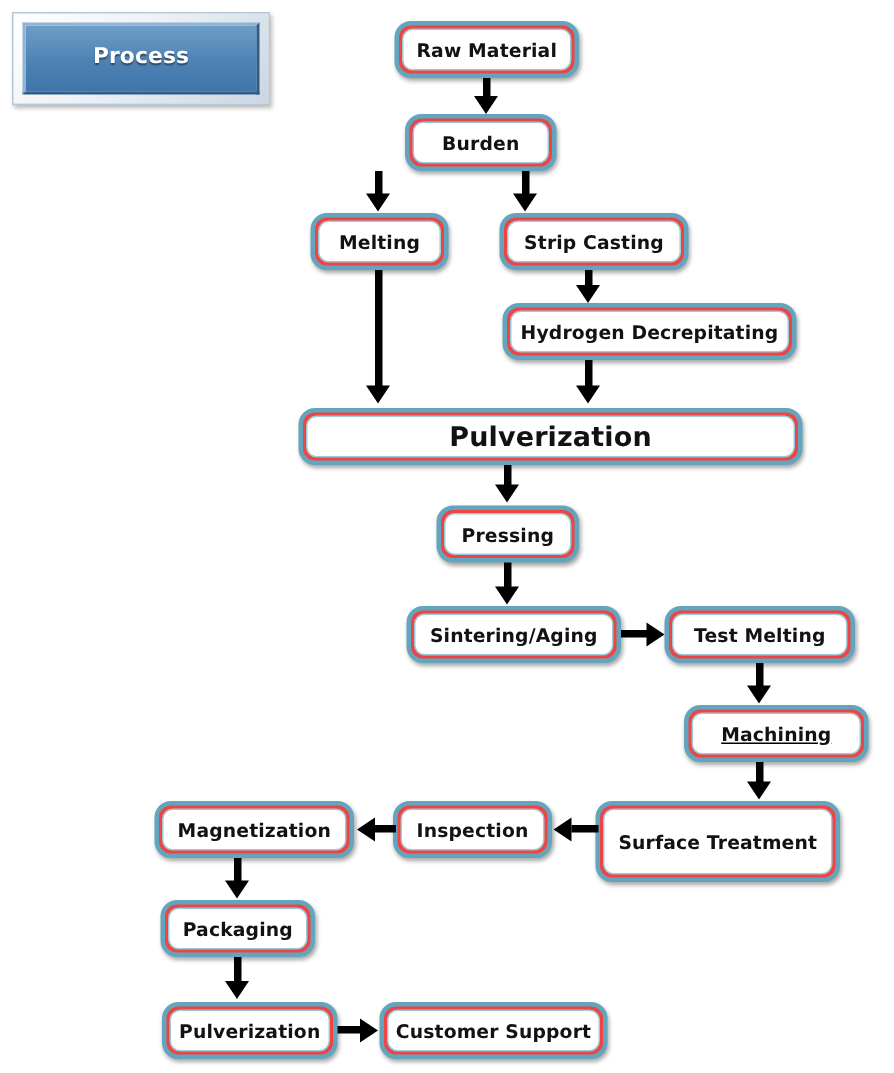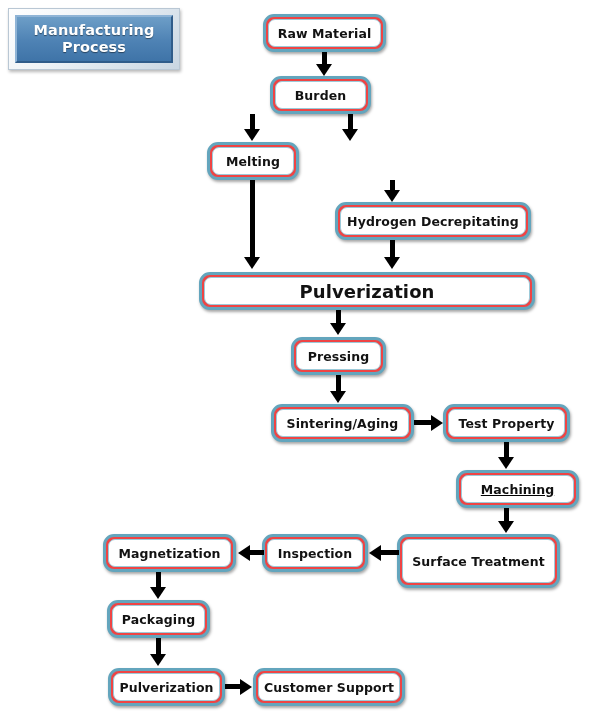--- a/index.html
+++ b/index.html
@@ -111,21 +111,20 @@
   }
 </style>
 </head>
 <body>
 
 <div id="canvas">
 
   <div class="title-badge">
     <div class="title-badge-inner">
       <div>
-        <div>Manufacturing</div>
         <div>Process</div>
       </div>
     </div>
   </div>
 
   <div class="node" style="left:263px; top:14px; width:123px; height:38px;">
     <div class="node-inner">
       <span class="node-label">Raw Material</span>
     </div>
   </div>
@@ -135,20 +134,25 @@
       <span class="node-label">Burden</span>
     </div>
   </div>
 
   <div class="node" style="left:207px; top:142px; width:92px; height:38px;">
     <div class="node-inner">
       <span class="node-label">Melting</span>
     </div>
   </div>
 
+  <div class="node" style="left:333px; top:142px; width:126px; height:38px;">
+    <div class="node-inner">
+      <span class="node-label">Strip Casting</span>
+    </div>
+  </div>
 
   <div class="node" style="left:335px; top:202px; width:196px; height:38px;">
     <div class="node-inner">
       <span class="node-label">Hydrogen Decrepitating</span>
     </div>
   </div>
 
   <div class="node wide" style="left:199px; top:272px; width:336px; height:38px;">
     <div class="node-inner">
       <span class="node-label">Pulverization</span>
@@ -162,21 +166,21 @@
   </div>
 
   <div class="node" style="left:271px; top:404px; width:143px; height:38px;">
     <div class="node-inner">
       <span class="node-label">Sintering/Aging</span>
     </div>
   </div>
 
   <div class="node" style="left:443px; top:404px; width:127px; height:38px;">
     <div class="node-inner">
-      <span class="node-label">Test Property</span>
+      <span class="node-label">Test Melting</span>
     </div>
   </div>
 
   <div class="node" style="left:456px; top:470px; width:123px; height:38px;text-decoration:underline;">
     <div class="node-inner">
       <span class="node-label">Machining</span>
     </div>
   </div>
 
   <div class="node" style="left:397px; top:534px; width:163px; height:54px;">

